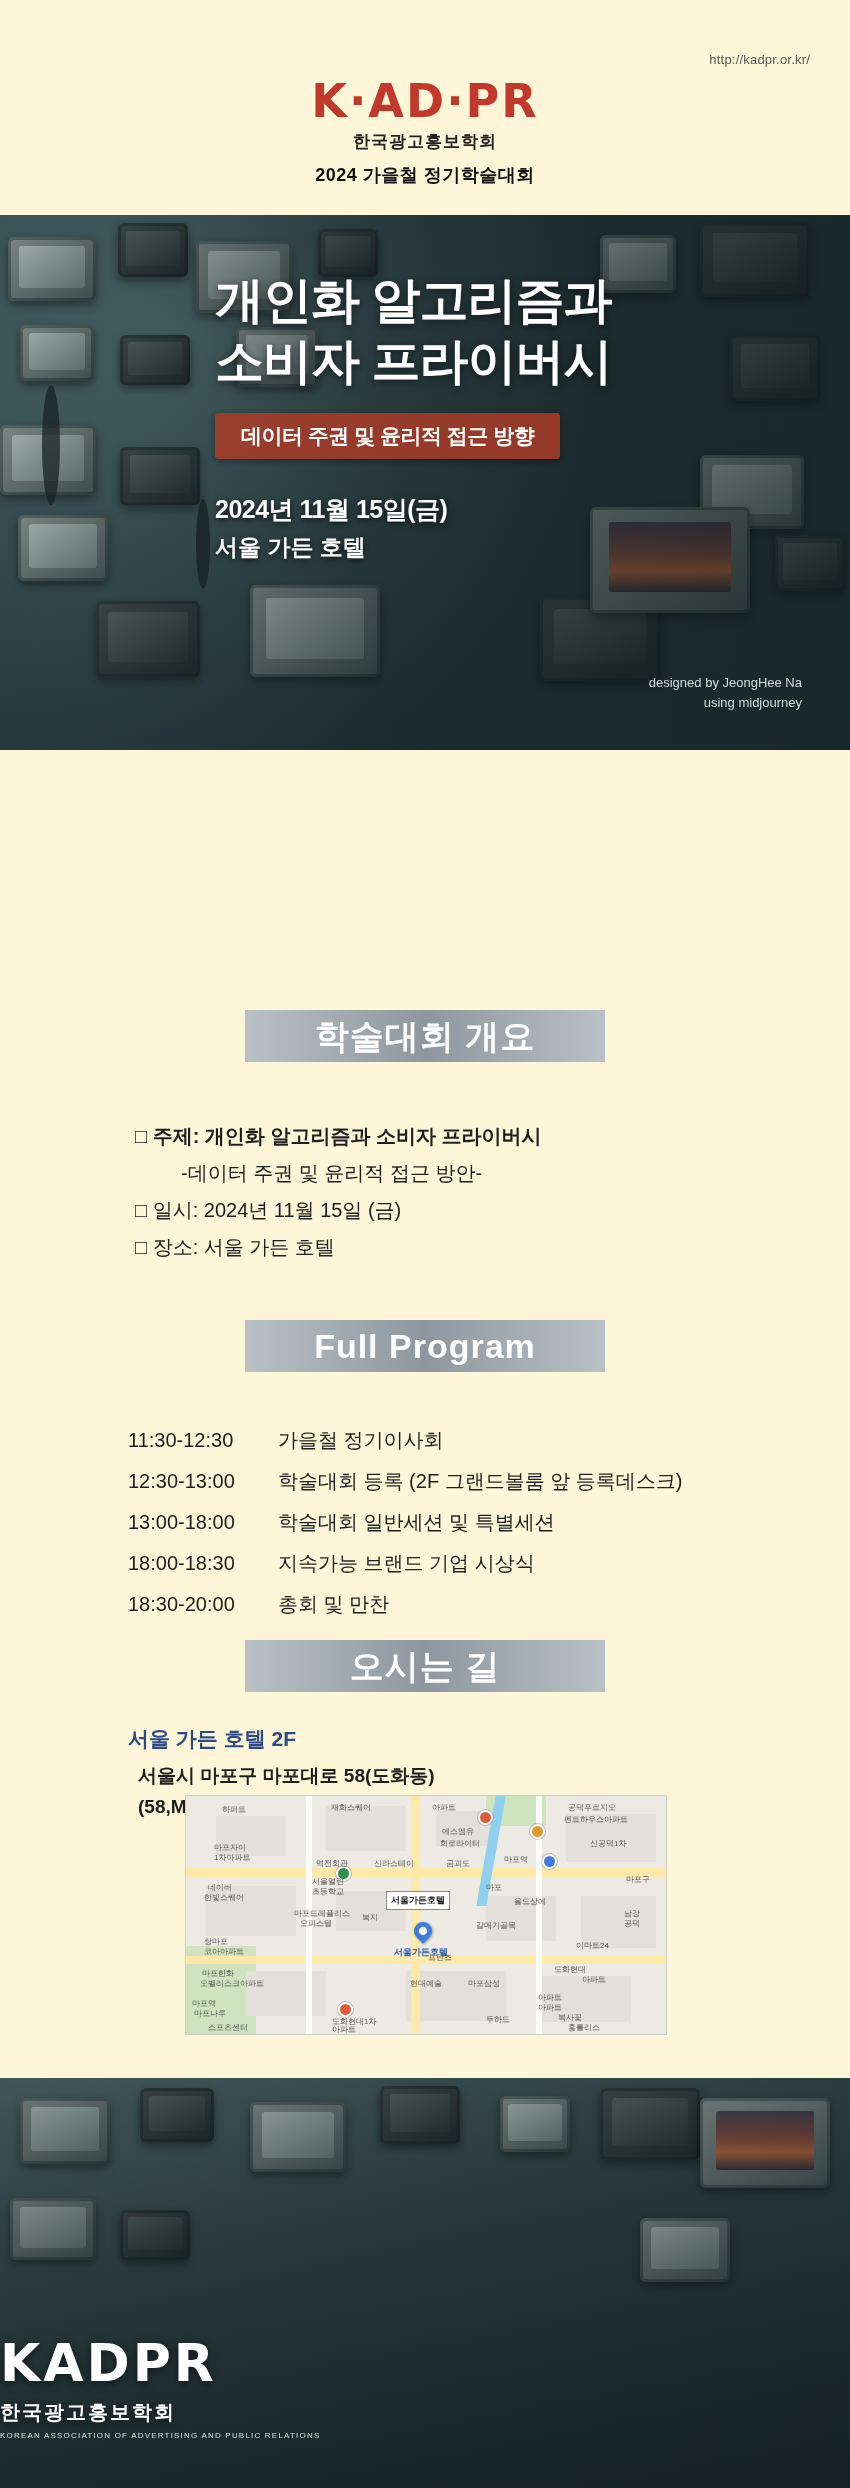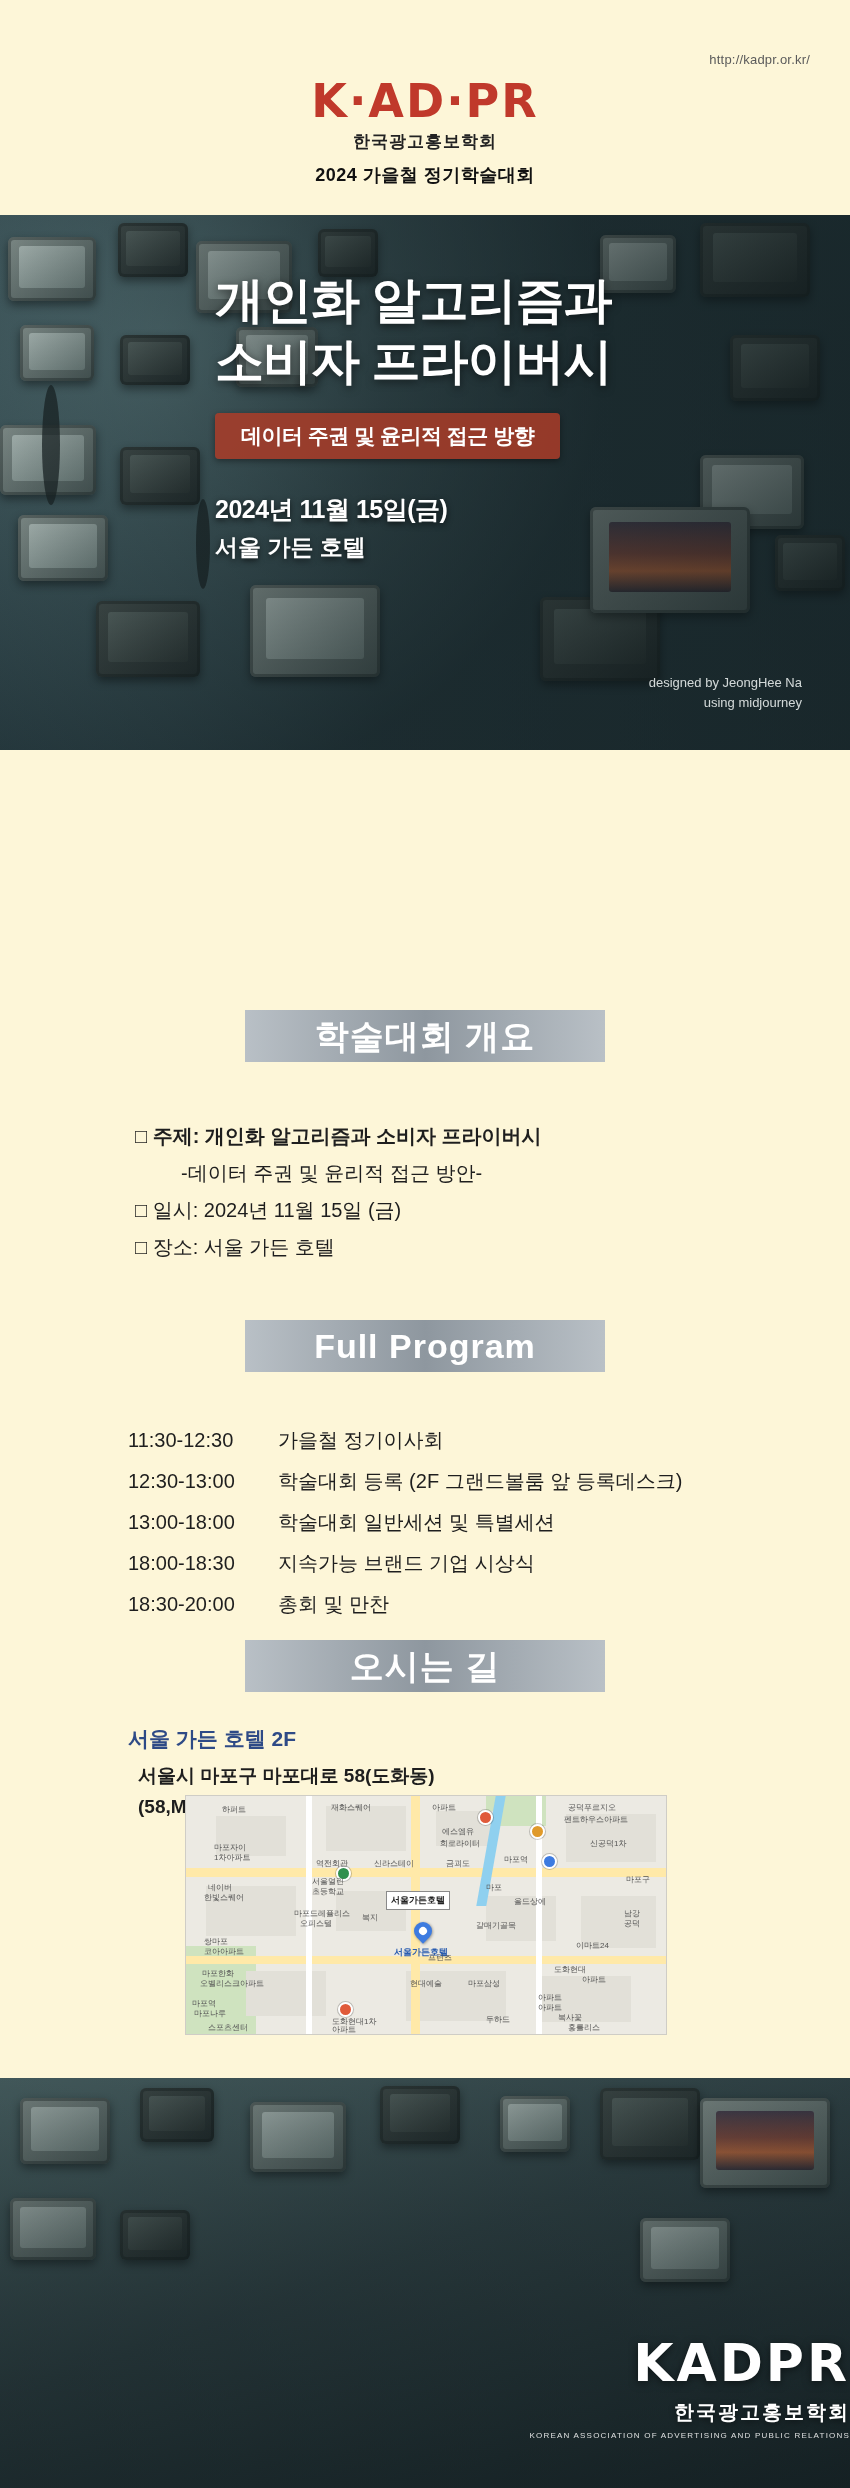--- a/index.html
+++ b/index.html
@@ -272,21 +272,21 @@
       linear-gradient(160deg,#546e70 0%,#36494d 45%,#223034 100%);
     overflow:hidden;
   }
   .footer-shade{
     position:absolute;inset:0;
     background:linear-gradient(180deg, rgba(10,20,22,.25), rgba(10,20,22,.55));
   }
   .footer-logo{
     position:absolute;
     left:0;right:0;bottom:48px;
-    text-align:right;
+    text-align:left;
     color:#ffffff;
   }
   .footer-logo .fl-main{
     font-size:52px;font-weight:bold;letter-spacing:3px;
     font-family:"DejaVu Sans", sans-serif;
     text-shadow:0 2px 8px rgba(0,0,0,.5);
   }
   .footer-logo .fl-sub{
     margin-top:6px;font-size:20px;font-weight:bold;letter-spacing:2px;
     text-shadow:0 2px 6px rgba(0,0,0,.5);

